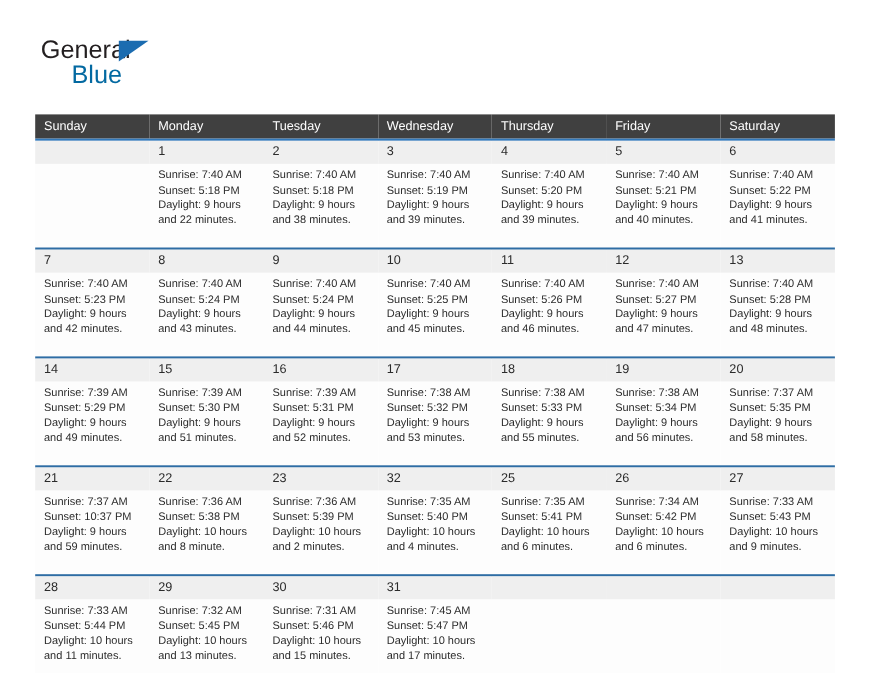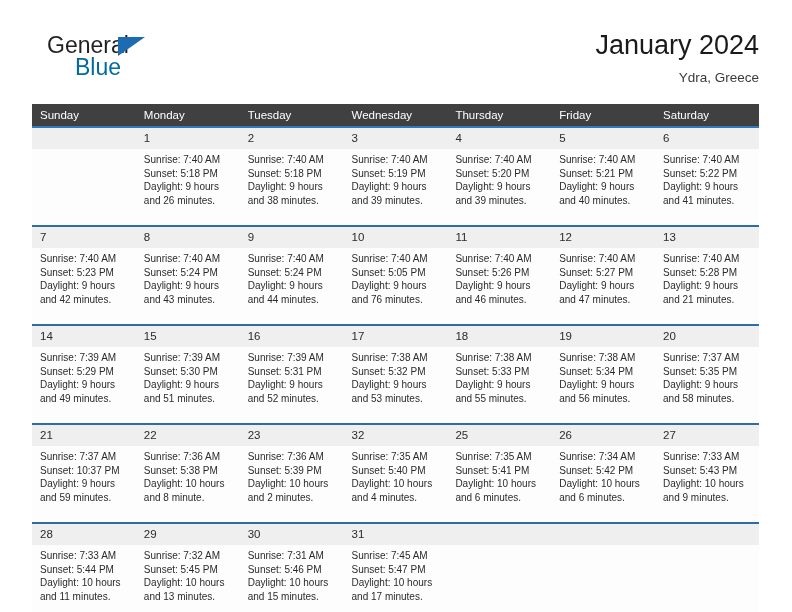--- a/index.html
+++ b/index.html
@@ -20,21 +20,20 @@
     box-sizing: border-box;
   }
 
   
   .header {
     position: absolute;
     left: 32px;
     top: 28px;
     right: 33px;
     height: 68px;
-    margin-left: 10px;
   }
   .logo {
     position: absolute;
     left: 5px;
     top: 4px;
     width: 180px;
     height: 56px;
   }
   .logo-general {
     position: absolute;
@@ -144,24 +143,20 @@
 <div class="page">
 
   <div class="header">
 
     <div class="logo">
       <span class="logo-general">General</span>
       <span class="logo-flag"></span>
       <span class="logo-blue">Blue</span>
     </div>
 
-    <div class="title-wrap">
-      <div class="cal-title">January 2024</div>
-      <div class="cal-subtitle">Ydra, Greece</div>
-    </div>
 
   </div>
 
   <div class="calendar">
     <table class="cal-table">
       <colgroup>
         <col>
           <col>
           <col>
           <col>
@@ -192,21 +187,21 @@
             <td>4</td>
             <td>5</td>
             <td>6</td>
           </tr>
           <tr class="dayinfo">
             <td class="empty-cell"></td>
             <td>
               <div class="info-line">Sunrise: 7:40 AM</div>
               <div class="info-line">Sunset: 5:18 PM</div>
               <div class="info-line">Daylight: 9 hours</div>
-              <div class="info-line">and 26 minutes.</div>
+              <div class="info-line">and 22 minutes.</div>
             </td>
             <td>
               <div class="info-line">Sunrise: 7:40 AM</div>
               <div class="info-line">Sunset: 5:18 PM</div>
               <div class="info-line">Daylight: 9 hours</div>
               <div class="info-line">and 38 minutes.</div>
             </td>
             <td>
               <div class="info-line">Sunrise: 7:40 AM</div>
               <div class="info-line">Sunset: 5:19 PM</div>
@@ -258,41 +253,41 @@
               <div class="info-line">and 43 minutes.</div>
             </td>
             <td>
               <div class="info-line">Sunrise: 7:40 AM</div>
               <div class="info-line">Sunset: 5:24 PM</div>
               <div class="info-line">Daylight: 9 hours</div>
               <div class="info-line">and 44 minutes.</div>
             </td>
             <td>
               <div class="info-line">Sunrise: 7:40 AM</div>
-              <div class="info-line">Sunset: 5:05 PM</div>
-              <div class="info-line">Daylight: 9 hours</div>
-              <div class="info-line">and 76 minutes.</div>
+              <div class="info-line">Sunset: 5:25 PM</div>
+              <div class="info-line">Daylight: 9 hours</div>
+              <div class="info-line">and 45 minutes.</div>
             </td>
             <td>
               <div class="info-line">Sunrise: 7:40 AM</div>
               <div class="info-line">Sunset: 5:26 PM</div>
               <div class="info-line">Daylight: 9 hours</div>
               <div class="info-line">and 46 minutes.</div>
             </td>
             <td>
               <div class="info-line">Sunrise: 7:40 AM</div>
               <div class="info-line">Sunset: 5:27 PM</div>
               <div class="info-line">Daylight: 9 hours</div>
               <div class="info-line">and 47 minutes.</div>
             </td>
             <td>
               <div class="info-line">Sunrise: 7:40 AM</div>
               <div class="info-line">Sunset: 5:28 PM</div>
               <div class="info-line">Daylight: 9 hours</div>
-              <div class="info-line">and 21 minutes.</div>
+              <div class="info-line">and 48 minutes.</div>
             </td>
           </tr>
           <tr class="week-sep">
             <td colspan="7"></td>
           </tr>
           <tr class="daynum">
             <td>14</td>
             <td>15</td>
             <td>16</td>
             <td>17</td>

